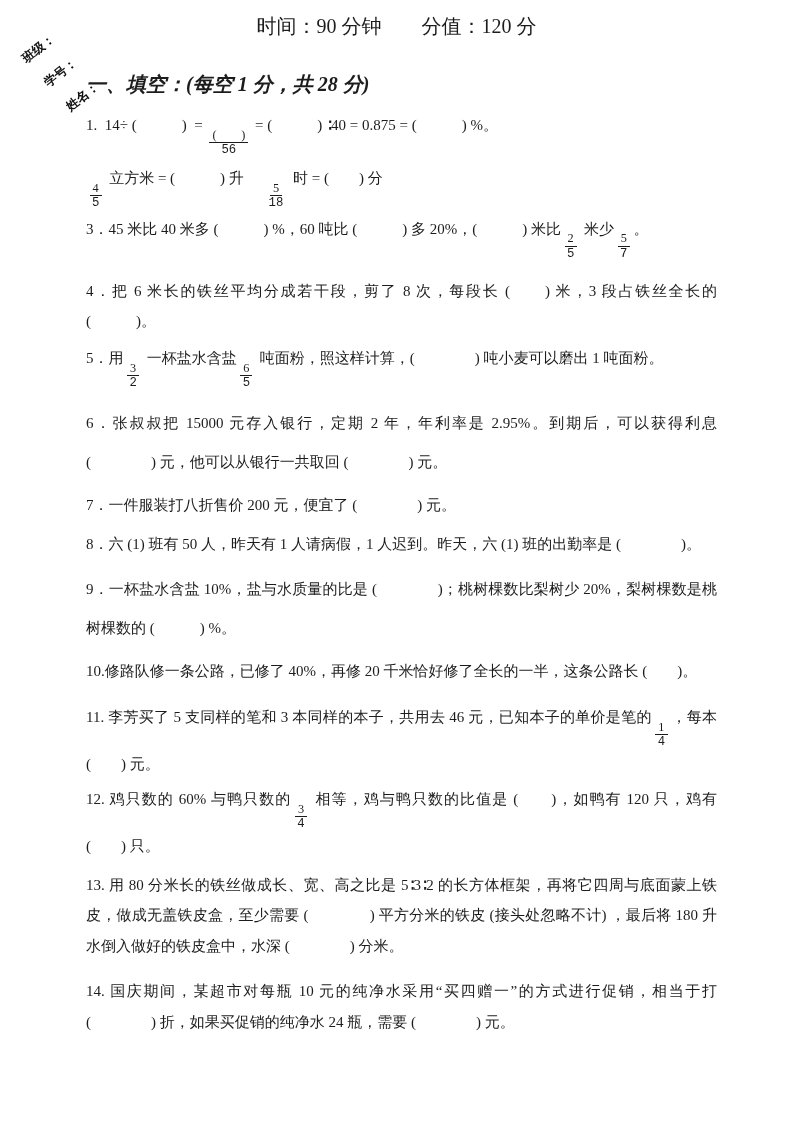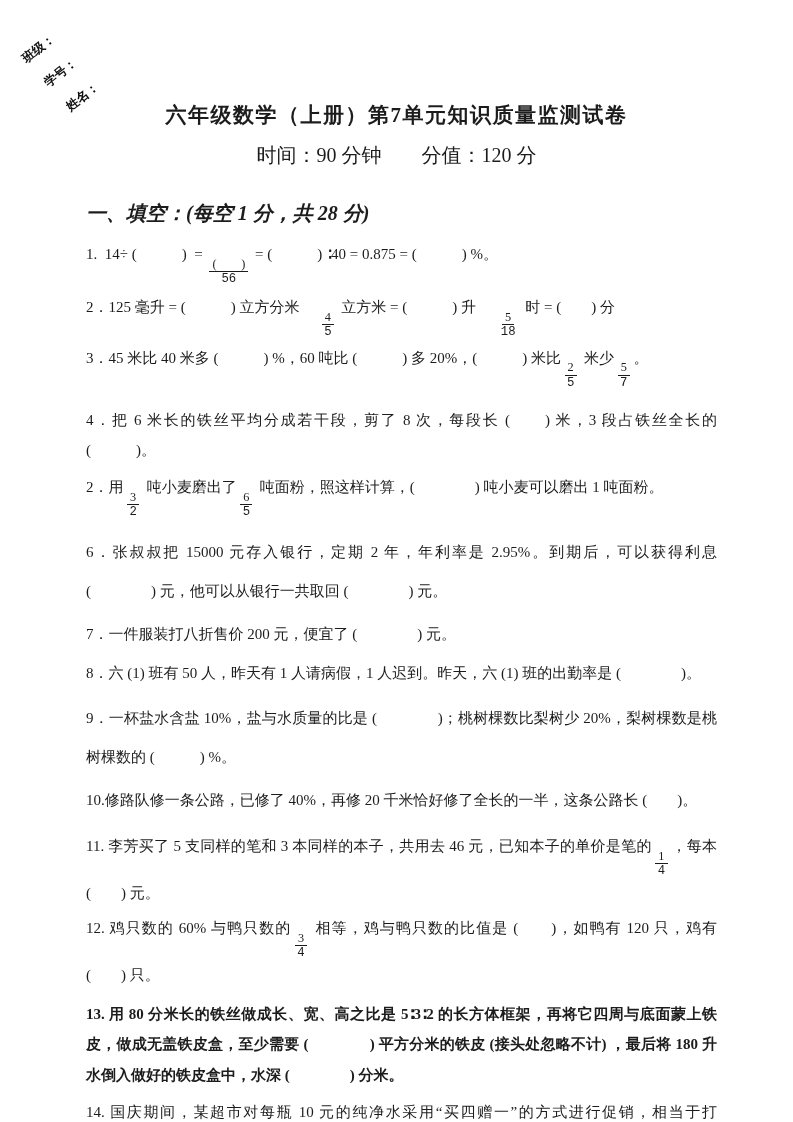--- a/index.html
+++ b/index.html
@@ -69,21 +69,21 @@
   .q3 { margin-bottom: 15px; }
   .q4 { margin-bottom: 6px; }
   .q5 { margin-bottom: 14px; }
   .q6 { line-height: 2.6; margin-bottom: 8px; }
   .q7 { margin-bottom: 8px; }
   .q8 { margin-bottom: 10px; }
   .q9 { line-height: 2.6; margin-bottom: 8px; }
   .q10 { margin-bottom: 16px; }
   .q11 { margin-bottom: 4px; }
   .q12 { margin-bottom: 8px; }
-  .q13 { margin-bottom: 6px; font-weight: bold; }
+  .q13 { margin-bottom: 14px; }
   .q14 { margin-bottom: 0; }
 
   .frac {
     display: inline-flex;
     flex-direction: column;
     align-items: center;
     vertical-align: -0.7em;
     line-height: 1.15;
     font-size: 0.82em;
     margin: 0 3px;
@@ -100,49 +100,48 @@
 <body>
 
 <div class="paper">
 
   <div class="corner">
     <span class="cl cl1">班级：</span>
     <span class="cl cl2">学号：</span>
     <span class="cl cl3">姓名：</span>
   </div>
 
-  <h1 class="title">六年级数学（上册）第7单元知识质量监测试卷</h1>
   <div class="meta">时间：90 分钟　　分值：120 分</div>
 
   <div class="content">
     <div class="heading">一、填空：(每空 1 分，共 28 分)</div>
     <div id="questions">
         <div class="question q1"><span>1.  14÷ (　　　)  = </span><span class="frac">
             <span class="fnum">(　　)</span>
             <span class="fden">56</span>
           </span><span> = (　　　) ∶40 = 0.875 = (　　　) %。</span></div>
-        <div class="question q2"><span>2．125 毫升 = (　　　) 立方分米　 </span><span class="frac">
+        <div class="question q2"><span class="frac">
             <span class="fnum">4</span>
             <span class="fden">5</span>
           </span><span> 立方米 = (　　　) 升　 </span><span class="frac">
             <span class="fnum">5</span>
             <span class="fden">18</span>
           </span><span> 时 = (　　) 分</span></div>
         <div class="question q3"><span>3．45 米比 40 米多 (　　　) %，60 吨比 (　　　) 多 20%，(　　　) 米比</span><span class="frac">
             <span class="fnum">2</span>
             <span class="fden">5</span>
           </span><span> 米少</span><span class="frac">
             <span class="fnum">5</span>
             <span class="fden">7</span>
           </span><span>。</span></div>
         <div class="question q4"><span>4．把 6 米长的铁丝平均分成若干段，剪了 8 次，每段长 (　　) 米，3 段占铁丝全长的 (　　　)。</span></div>
-        <div class="question q5"><span>2．用</span><span class="frac">
+        <div class="question q5"><span>5．用</span><span class="frac">
             <span class="fnum">3</span>
             <span class="fden">2</span>
-          </span><span> 吨小麦磨出了</span><span class="frac">
+          </span><span> 一杯盐水含盐</span><span class="frac">
             <span class="fnum">6</span>
             <span class="fden">5</span>
           </span><span> 吨面粉，照这样计算，(　　　　) 吨小麦可以磨出 1 吨面粉。</span></div>
         <div class="question q6"><span>6．张叔叔把 15000 元存入银行，定期 2 年，年利率是 2.95%。到期后，可以获得利息 (　　　　) 元，他可以从银行一共取回 (　　　　) 元。</span></div>
         <div class="question q7"><span>7．一件服装打八折售价 200 元，便宜了 (　　　　) 元。</span></div>
         <div class="question q8"><span>8．六 (1) 班有 50 人，昨天有 1 人请病假，1 人迟到。昨天，六 (1) 班的出勤率是 (　　　　)。</span></div>
         <div class="question q9"><span>9．一杯盐水含盐 10%，盐与水质量的比是 (　　　　)；桃树棵数比梨树少 20%，梨树棵数是桃树棵数的 (　　　) %。</span></div>
         <div class="question q10"><span>10.修路队修一条公路，已修了 40%，再修 20 千米恰好修了全长的一半，这条公路长 (　　)。</span></div>
         <div class="question q11"><span>11. 李芳买了 5 支同样的笔和 3 本同样的本子，共用去 46 元，已知本子的单价是笔的</span><span class="frac">
             <span class="fnum">1</span>

